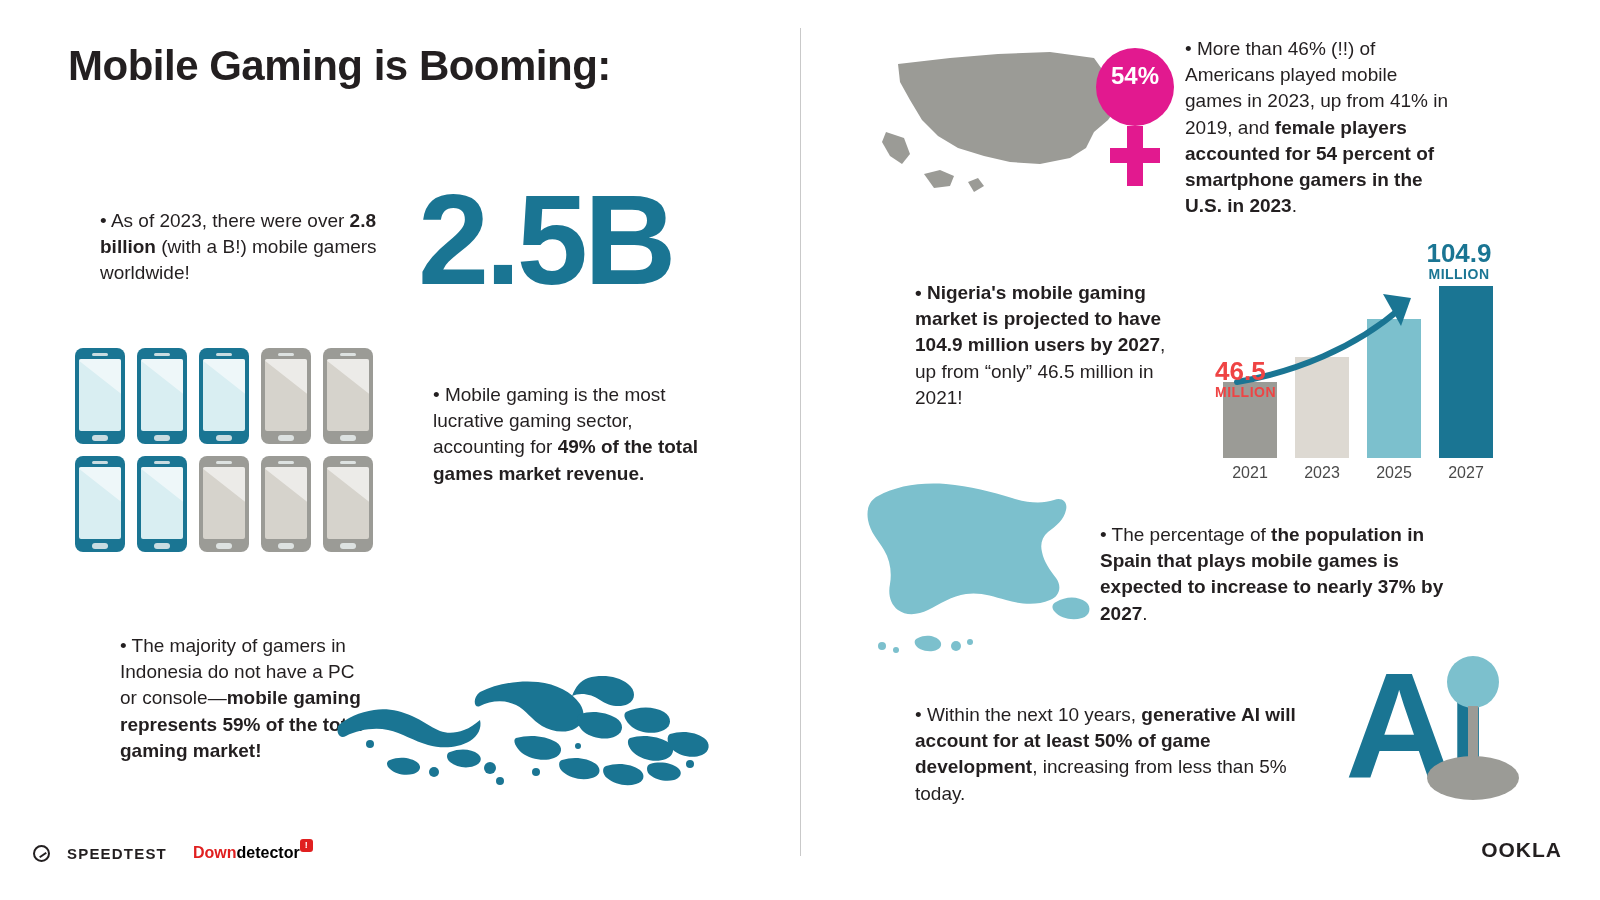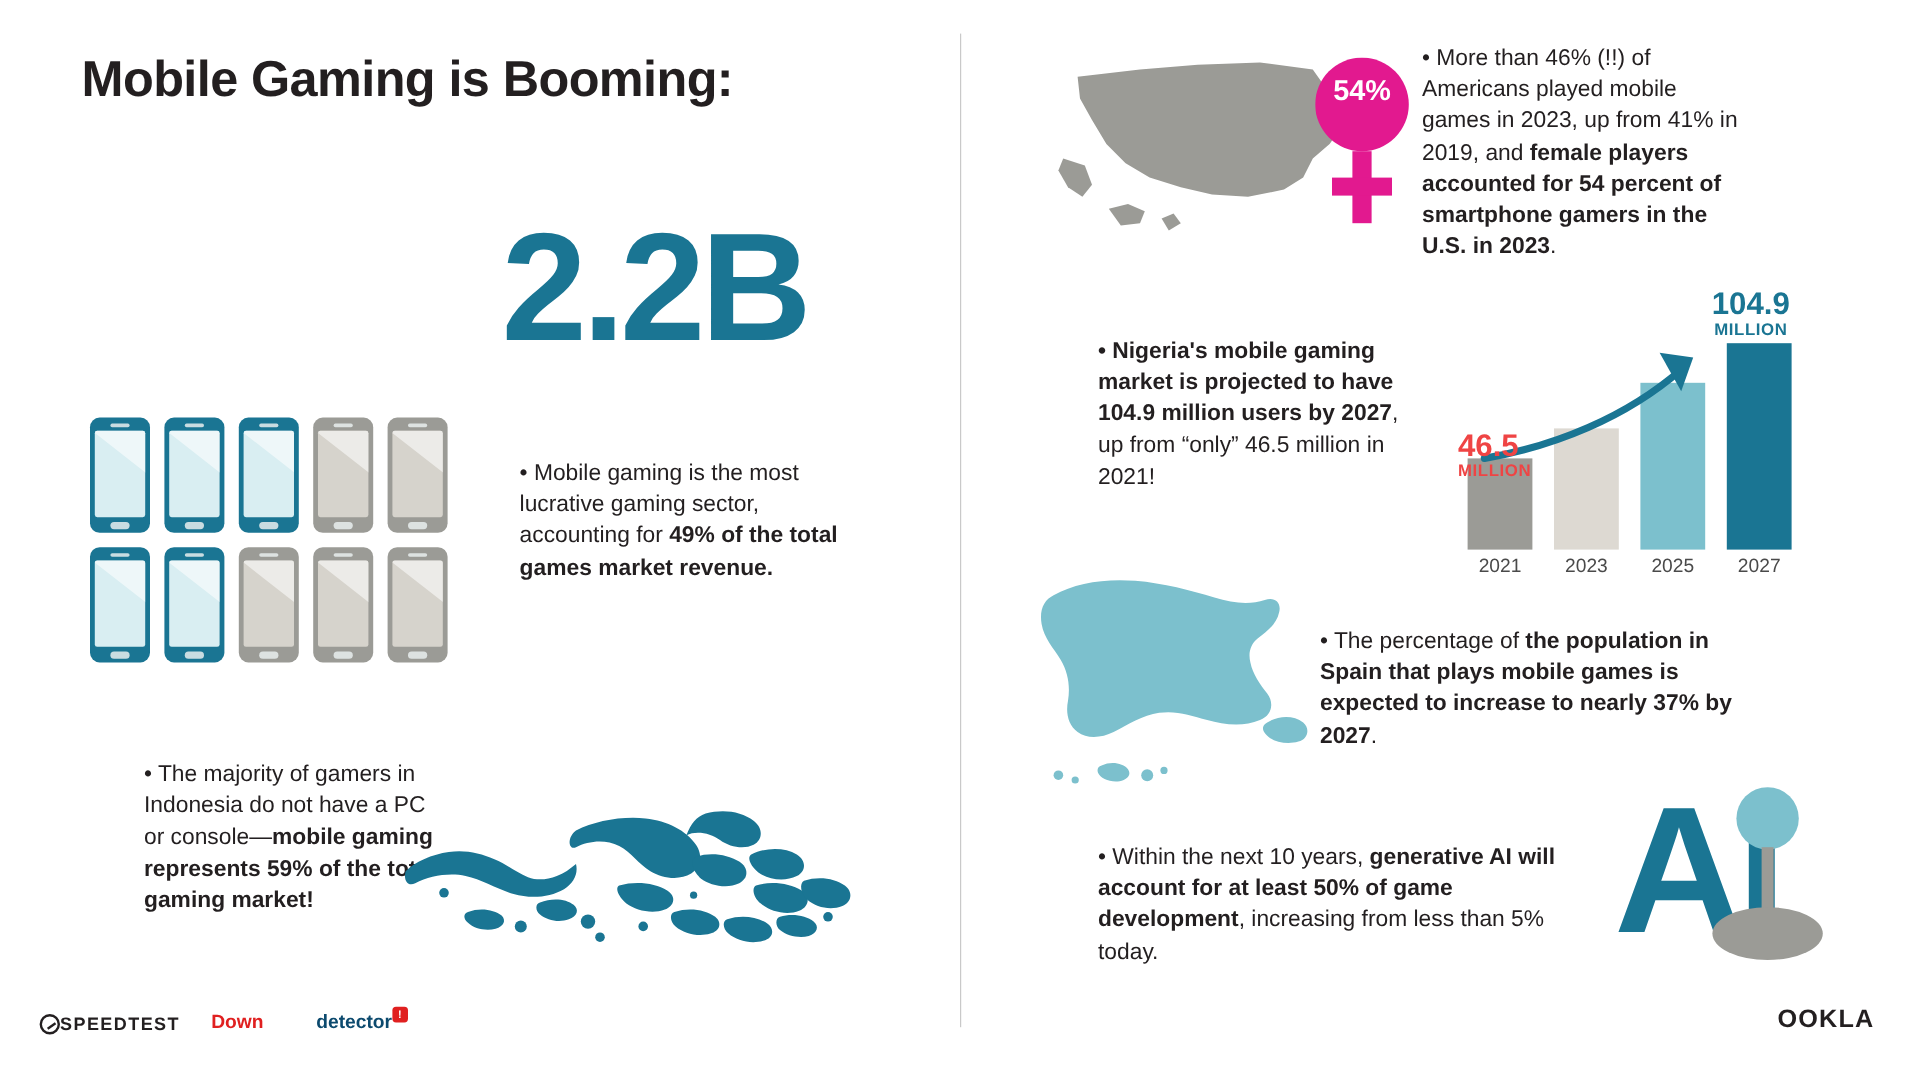--- a/index.html
+++ b/index.html
@@ -151,21 +151,21 @@
     position: absolute;
     left: 33px;
     bottom: 38px;
     display: flex;
     align-items: center;
     gap: 26px;
   }
   .speedtest-logo {
     display: flex;
     align-items: center;
-    gap: 0;
+    gap: 17px;
     font-size: 15px;
     font-weight: bold;
     letter-spacing: 1.2px;
     color: #231f20;
   }
   .speedtest-mark {
     width: 17px; height: 17px;
     border-radius: 50%;
     border: 2.2px solid #231f20;
     position: relative;
@@ -178,21 +178,21 @@
     width: 8px; height: 2px;
     background: #231f20;
     transform: rotate(-35deg);
   }
   .dd-logo {
     font-size: 16px;
     font-weight: bold;
     position: relative;
   }
   .dd-logo .down { color: #e02020; }
-  .dd-logo .detector { color: #0c4a6e; padding-left: 44px; }
+  .dd-logo .detector { color: #000000; }
   .dd-badge {
     position: absolute;
     top: -5px; right: -13px;
     width: 13px; height: 13px;
     background: #e02020;
     border-radius: 3px;
     color: #fff;
     font-size: 9px;
     line-height: 13px;
     text-align: center;
@@ -346,22 +346,25 @@
 <body>
 
 <div class="page">
 
   <div class="divider"></div>
 
   <div class="title">
     <span>Mobile Gaming is Booming:</span><br>
   </div>
 
-  <div class="bignum">2.2B</div>
-
+  <div class="bignum">2.5B</div>
+
+  <div class="fact fact-1">
+    <span>• As of 2023, there were over </span><b>2.8 billion</b><span> (with a B!) mobile gamers worldwide!</span>
+  </div>
 
   <div class="phones">
     <div class="phone on">
         <span class="spk"></span>
         <span class="screen"></span>
         <span class="home"></span>
       </div>
     <div class="phone on">
         <span class="spk"></span>
         <span class="screen"></span>

